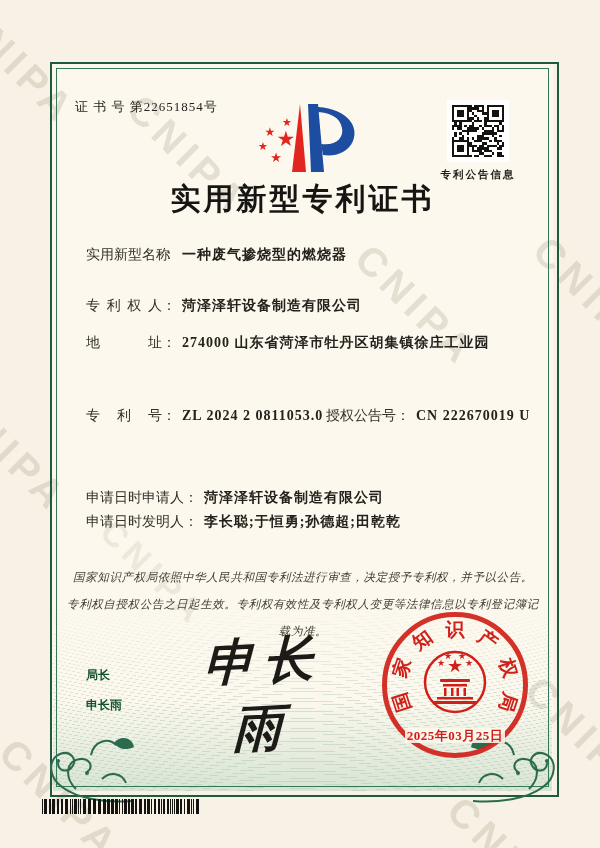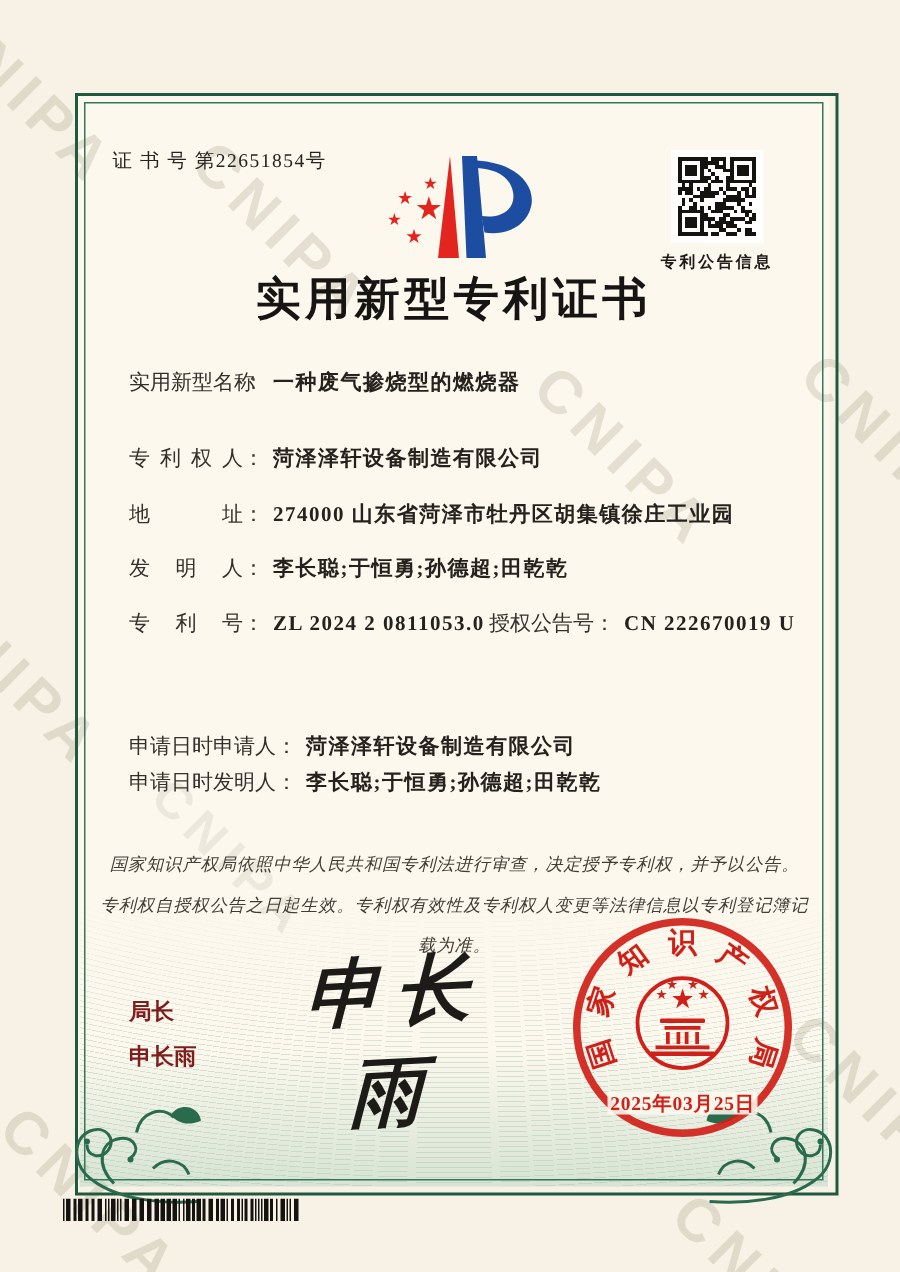--- a/index.html
+++ b/index.html
@@ -39,21 +39,21 @@
           vertical-align:bottom;color:#33302b;font-weight:500;}
   .fcolon{color:#33302b;font-weight:500;}
   .fvalue{margin-left:6px;font-weight:700;letter-spacing:1px;color:#25221e;}
   .rcol{position:absolute;left:240px;top:0;}
   
   .statement{position:absolute;z-index:2;left:66px;top:564px;width:474px;text-align:center;
              font-size:11.5px;font-style:italic;letter-spacing:0.6px;color:#413d35;line-height:27px;}
   .statement p{margin:0;}
   
   .signer{position:absolute;z-index:2;left:86px;top:660px;font-family:"Liberation Sans","DejaVu Sans",sans-serif;
-          font-size:15px;font-weight:700;color:#7f1d1d;line-height:30px;}
+          font-size:12px;font-weight:700;color:#14532d;line-height:30px;}
   .signature{position:absolute;z-index:2;left:178px;top:628px;width:170px;text-align:center;
           font-size:50px;font-weight:700;font-style:italic;letter-spacing:10px;color:#1d1b18;
           transform:rotate(-3deg) skewX(-4deg);}
   
   .seal{position:absolute;z-index:3;left:382px;top:612px;width:146px;height:146px;
         border:5px solid rgba(208,31,24,0.92);border-radius:50%;box-sizing:border-box;}
   .seal svg{position:absolute;left:-5px;top:-5px;width:146px;height:146px;overflow:visible;}
   .seal-date{position:absolute;left:0;right:0;bottom:8px;text-align:center;font-size:13px;
         font-weight:700;color:#d0201a;letter-spacing:0.5px;z-index:2;}
   .seal-date span{background:rgba(252,248,238,0.88);padding:0 2px;}
@@ -297,23 +297,20 @@
 
   <div class="row" style="top:246px">
     <span class="flabel">实用新型名称</span><span class="fcolon">：</span><span class="fvalue">一种废气掺烧型的燃烧器</span>
   </div>
   <div class="row" style="top:297px">
     <span class="flabel">专利权人</span><span class="fcolon">：</span><span class="fvalue">菏泽泽轩设备制造有限公司</span>
   </div>
   <div class="row" style="top:334px">
     <span class="flabel">地址</span><span class="fcolon">：</span><span class="fvalue">274000 山东省菏泽市牡丹区胡集镇徐庄工业园</span>
   </div>
-  <div class="row" style="top:370px">
-    <span class="flabel">发明人</span><span class="fcolon">：</span><span class="fvalue">李长聪;于恒勇;孙德超;田乾乾</span>
-  </div>
   <div class="row" style="top:407px">
     <span class="flabel">专利号</span><span class="fcolon">：</span><span class="fvalue">ZL 2024 2 0811053.0</span>
     <span class="rcol"><span class="flabel" style="width:auto;">授权公告号</span><span class="fcolon">：</span><span class="fvalue">CN 222670019 U</span></span>
   </div>
   <div class="row" style="top:489px">
     <span class="flabelw">申请日时申请人</span><span class="fcolon">：</span><span class="fvalue">菏泽泽轩设备制造有限公司</span>
   </div>
   <div class="row" style="top:513px">
     <span class="flabelw">申请日时发明人</span><span class="fcolon">：</span><span class="fvalue">李长聪;于恒勇;孙德超;田乾乾</span>
   </div>

